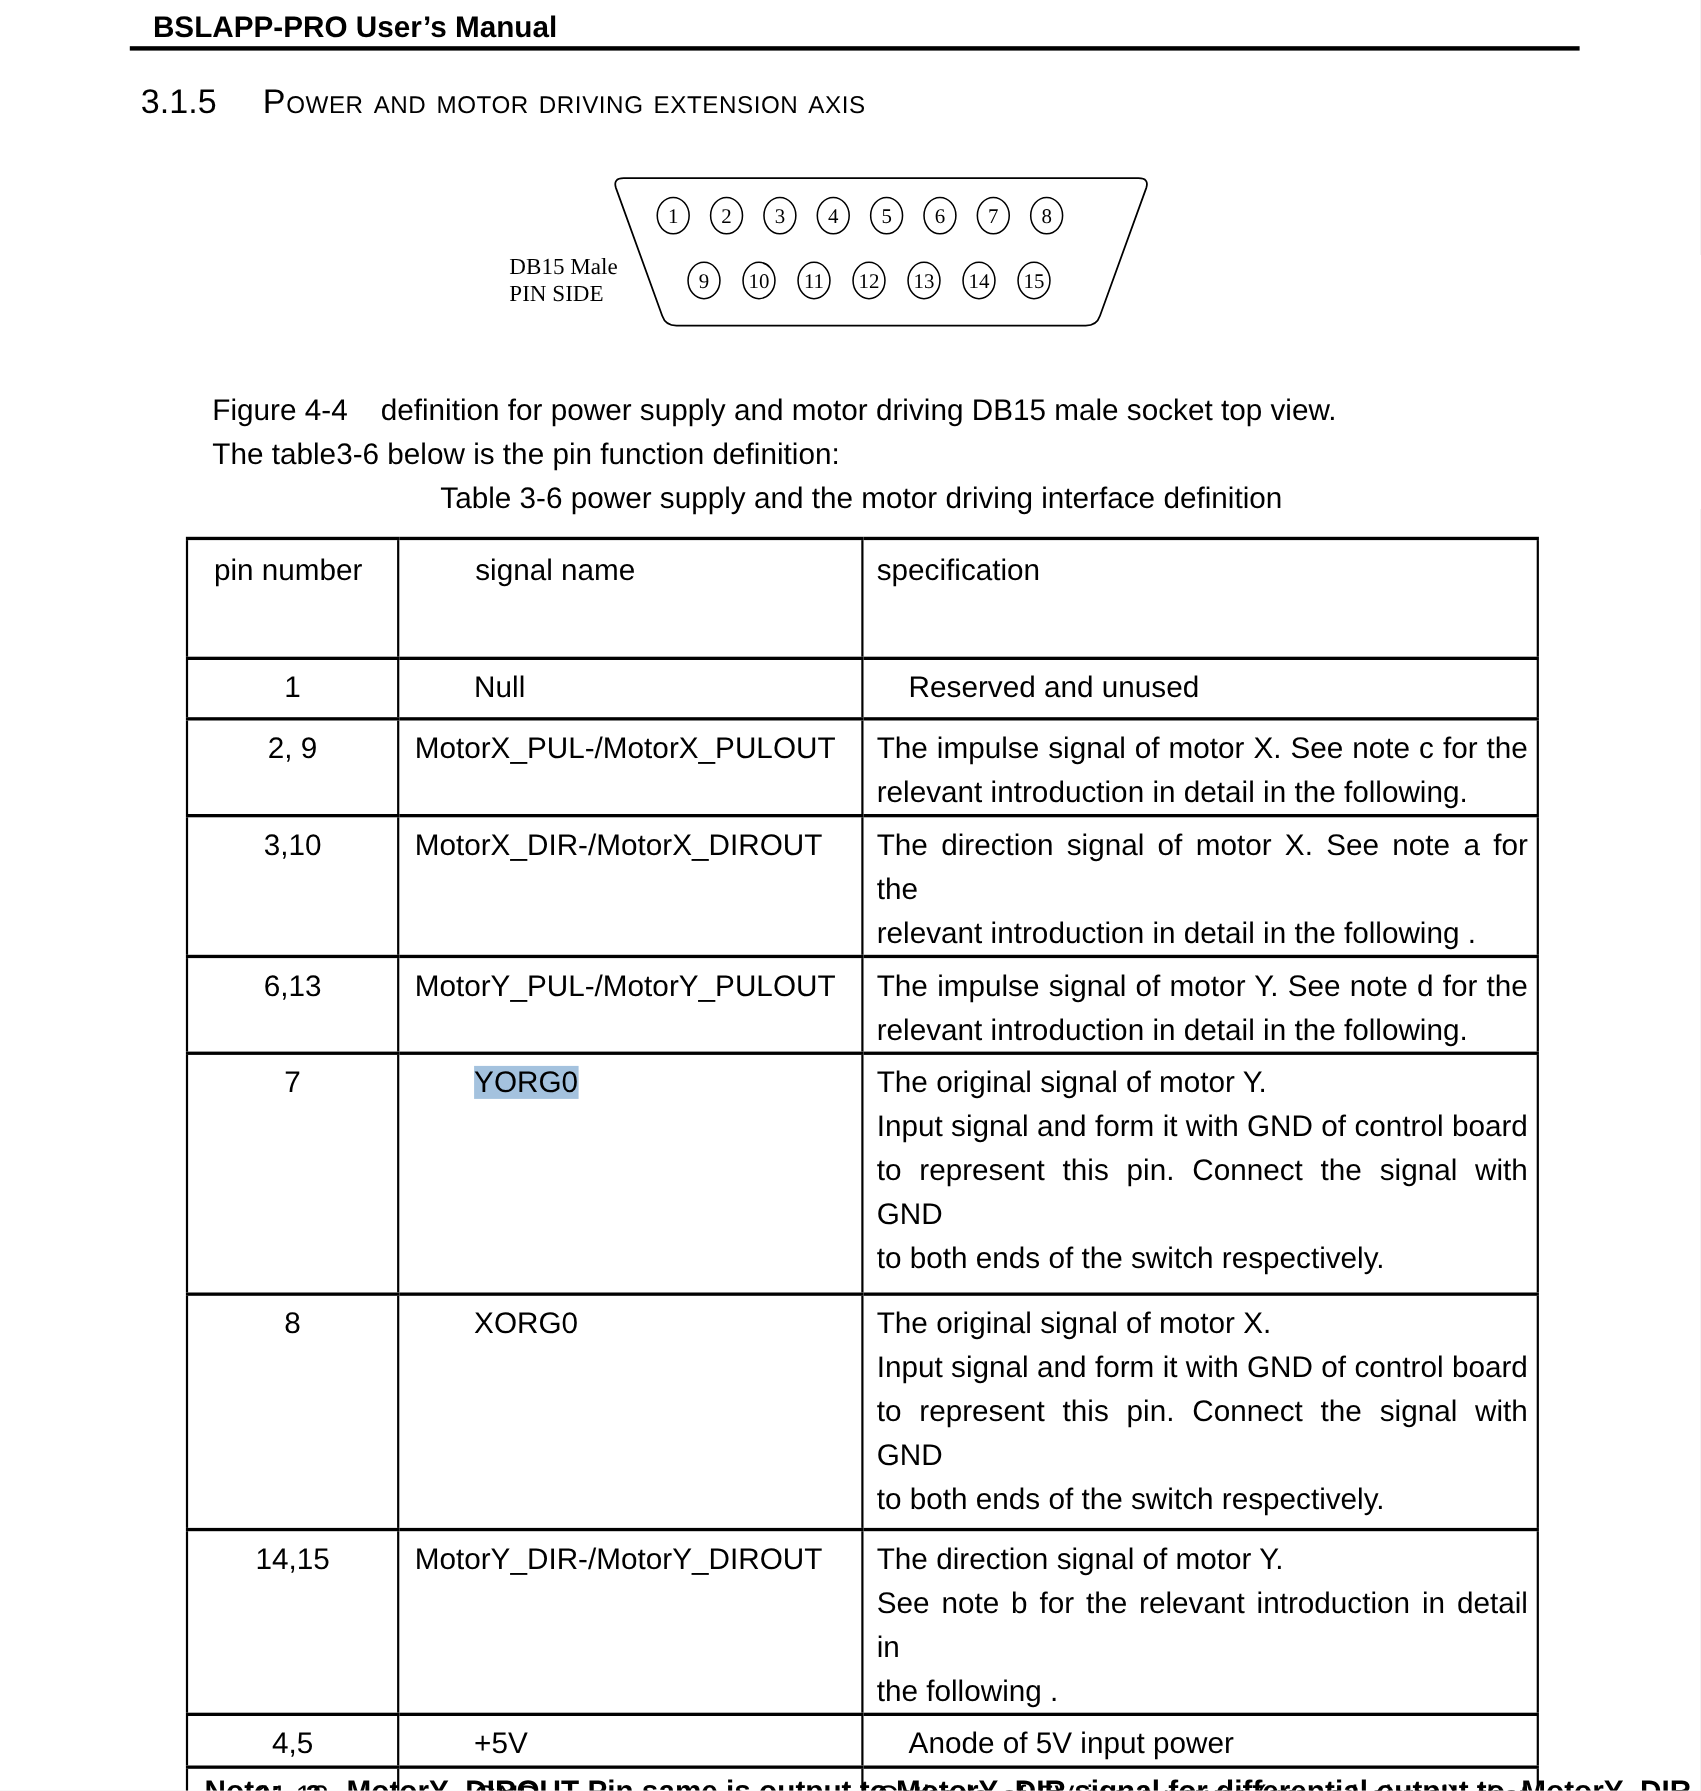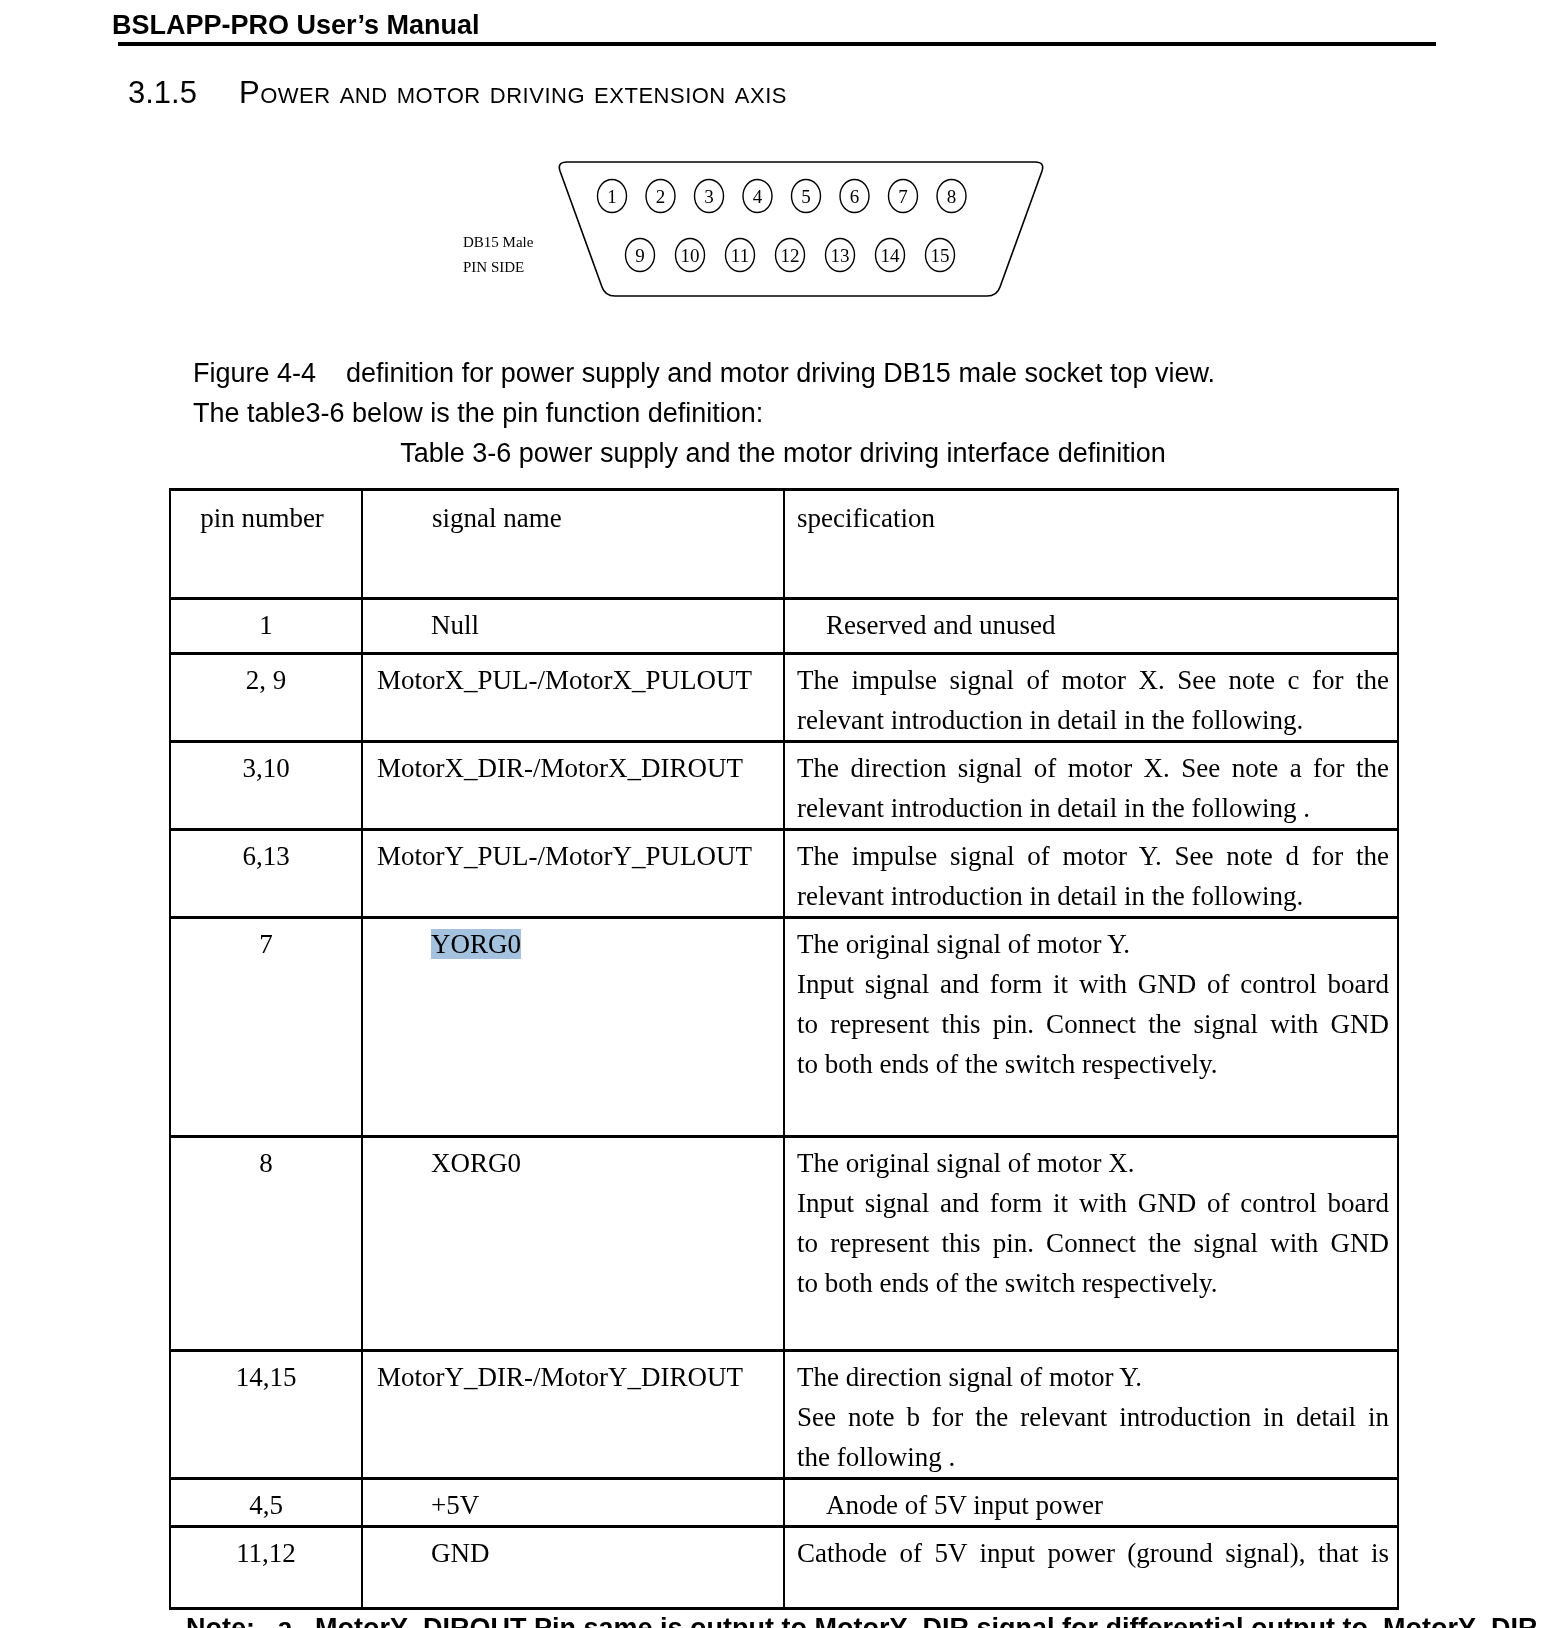--- a/index.html
+++ b/index.html
@@ -1,48 +1,48 @@
 <!DOCTYPE html>
 <html style="--hl: #a4c2de;"><head>
 <meta charset="utf-8">
 <style>
   html,body{margin:0;padding:0;background:#e9e9e9;}
   .page{position:relative;width:1546px;height:1628px;background:#ffffff;overflow:hidden;
         font-family:"Liberation Sans",sans-serif;color:#000;}
 
   
-  .hdr{position:absolute;left:112px;top:10px;width:1312px;display:flex;
+  .hdr{position:absolute;left:139px;top:10px;width:1312px;display:flex;
        justify-content:space-between;font-size:27px;font-weight:bold;line-height:30px;}
   .rule{position:absolute;left:118px;top:42px;width:1318px;height:4px;background:#000;}
 
   
   .section{position:absolute;left:128px;top:74px;display:flex;align-items:baseline;
            font-size:31px;line-height:38px;}
   .secnum{margin-right:42px;}
   .sectitle{font-variant:small-caps;letter-spacing:.5px;}
 
   
   #db15{position:absolute;left:545px;top:156px;}
   .outline{fill:none;stroke:#000;stroke-width:1.6;}
   .pin-circle{fill:none;stroke:#000;stroke-width:1.4;}
   #db15 text{font-family:"Liberation Serif",serif;font-size:19px;text-anchor:middle;}
   .connector-label{position:absolute;left:463px;top:230px;font-family:"Liberation Serif",serif;
-                   font-size:15px;line-height:25px;}
+                   font-size:21px;line-height:25px;}
 
   
   .caption{position:absolute;left:193px;top:358px;font-size:27px;white-space:pre;margin:0;}
   .intro{position:absolute;left:193px;top:398px;font-size:27px;margin:0;}
   .table-title{position:absolute;left:169px;top:438px;width:1228px;text-align:center;
                font-size:27px;margin:0;}
 
   
   table{position:absolute;left:169px;top:488px;width:1228px;border-collapse:collapse;
         table-layout:fixed;font-size:27px;background:#fff;}
   th,td{border:2px solid #000;border-top-width:3px;border-bottom-width:3px;
-        vertical-align:top;line-height:40px;padding:5px 8px 0 12px;overflow:hidden;font-family:Liberation Serif, serif;}
+        vertical-align:top;line-height:40px;padding:5px 8px 0 12px;overflow:hidden;}
   thead tr{height:109px;}
   thead th{font-weight:normal;text-align:left;padding-top:7px;}
   th.c1{text-align:center;padding-left:0;}
   th.c2{padding-left:69px;}
   th.c3{}
   td.pin-cell{text-align:center;padding-left:0;padding-right:0;}
   td.sig-cell{white-space:nowrap;padding-left:14px;}
   td.sig-cell.ind{padding-left:68px;}
   td.spec-cell.ind{padding-left:41px;}
   tbody tr:nth-child(1){height:55px;}

